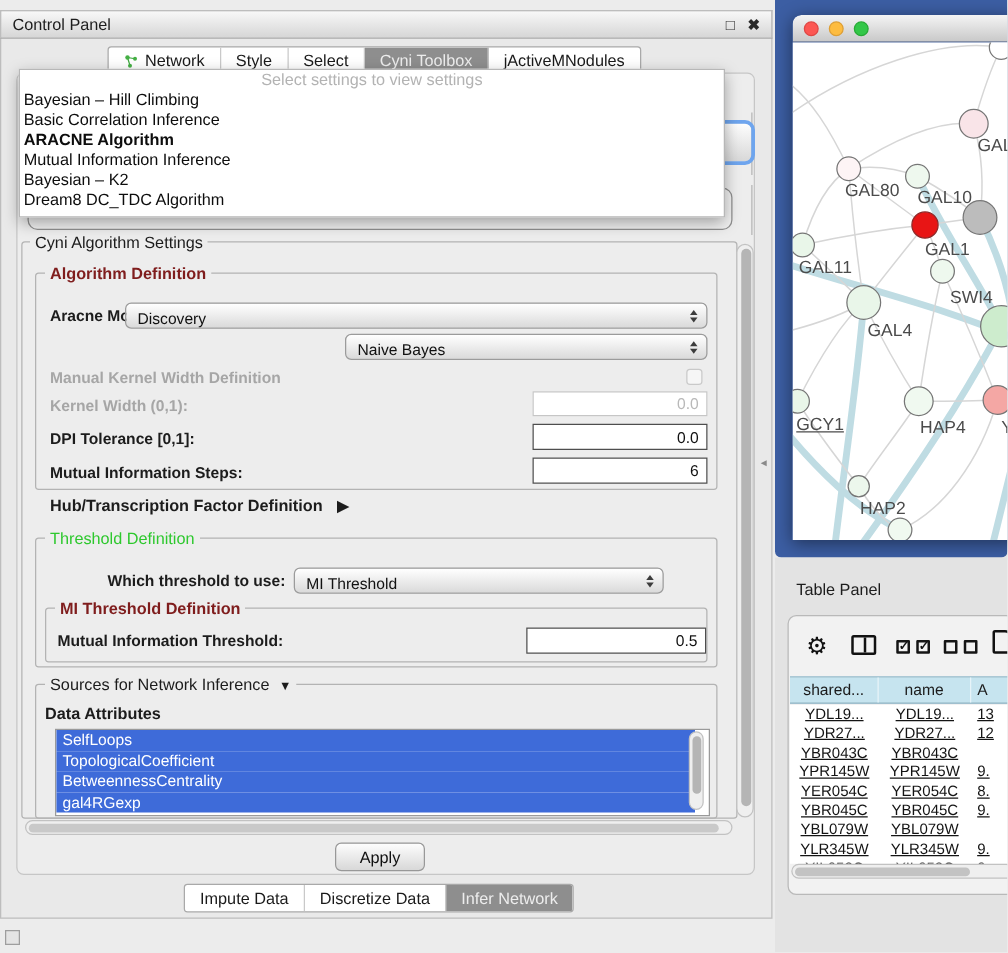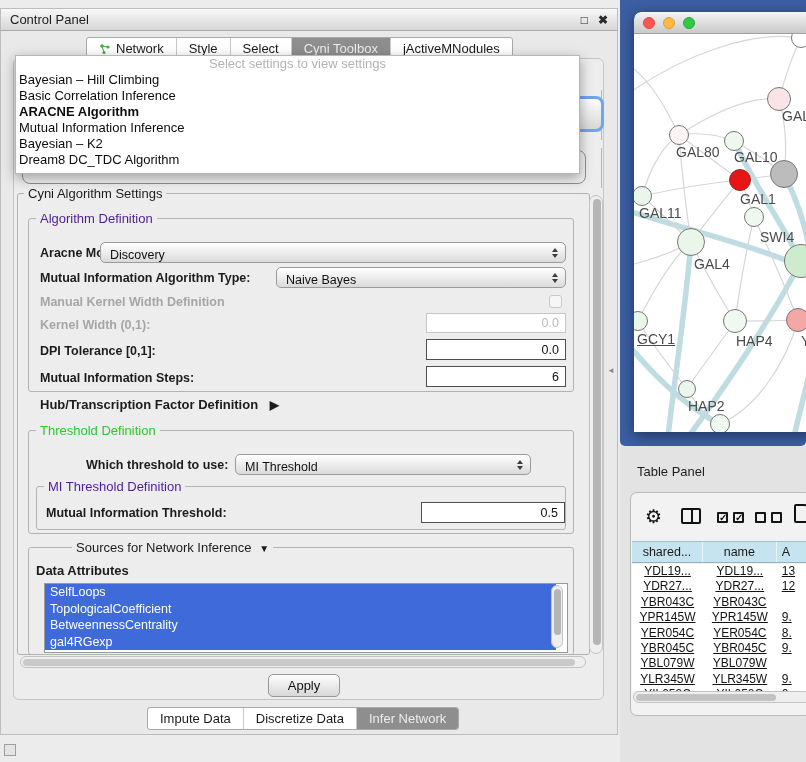--- a/index.html
+++ b/index.html
@@ -25,21 +25,21 @@
   .pp-prompt{height:16px;line-height:16px;text-align:center;color:#b3b3b3;font-size:13px;}
   .pp-item{height:16px;line-height:16px;font-size:13px;color:#0d0d0d;padding-left:3px;white-space:nowrap;}
   .pp-item.hl{font-weight:bold;}
   
   .frag-field{left:22px;top:150px;width:562px;height:32px;border:1px solid #8f8f8f;border-radius:8px;background:#f1f1f1;z-index:5;}
   .frag-combo{left:558px;top:96px;width:40px;height:30px;border:3px solid #6ea5ee;border-radius:8px;background:linear-gradient(#fdfdfd,#d8d8d8);z-index:4;}
   .frag-line{width:1px;background:#b5b5b5;z-index:3;}
   
   .gbox{border:1px solid #b3b3b3;border-radius:3px;}
   .gtitle{font-size:13px;background:#ededed;padding:0 4px;white-space:nowrap;color:#1c1c1c;}
-  .gtitle.blue{color:#4c1d95;}
+  .gtitle.blue{color:#7f1d1d;font-weight:bold;}
   .gtitle.green{color:#2ec82e;}
   .lbl{font-size:12.5px;font-weight:bold;color:#1c1c1c;white-space:nowrap;}
   .lbl.dis{color:#a6a6a6;}
   .combo{background:linear-gradient(#ffffff,#dadada);border:1px solid #9b9b9b;border-radius:5px;
     display:flex;align-items:flex-end;font-size:12.5px;color:#111;padding-left:9px;box-sizing:border-box;}
   .sp{position:absolute;right:7px;top:50%;transform:translateY(-50%);display:flex;flex-direction:column;gap:2px;align-items:center;}
   .sp i{display:block;width:0;height:0;border-left:3.5px solid transparent;border-right:3.5px solid transparent;}
   .sp .up{border-bottom:4px solid #3c3c3c;}
   .sp .dn{border-top:4px solid #3c3c3c;}
   .tfield{background:#fff;border:1px solid #4e4e4e;font-size:12.5px;color:#111;
@@ -148,21 +148,20 @@
 
   <div class="abs lbl" style="left:40px;top:246px;">Aracne Mode:</div>
   <div class="abs combo" style="left:100px;top:242px;width:466px;height:21px;">
     <span>Discovery</span>
     <span class="sp">
         <i class="up"></i>
         <i class="dn"></i>
       </span>
   </div>
 
-  <div class="abs lbl" style="left:40px;top:271px;">Mutual Information Algorithm Type:</div>
   <div class="abs combo" style="left:276px;top:267px;width:290px;height:21px;">
     <span>Naive Bayes</span>
     <span class="sp">
         <i class="up"></i>
         <i class="dn"></i>
       </span>
   </div>
 
   <div class="abs lbl dis" style="left:40px;top:295px;">Manual Kernel Width Definition</div>
   <div class="abs chk" style="left:549px;top:295px;"></div>
@@ -200,21 +199,21 @@
   </div>
 
   <div class="abs gbox" style="left:36px;top:486px;width:528px;height:42px;"></div>
   <div class="abs gtitle blue" style="left:44px;top:479px;">MI Threshold Definition</div>
   <div class="abs lbl" style="left:46px;top:506px;">Mutual Information Threshold:</div>
   <div class="abs tfield" style="left:421px;top:502px;width:144px;height:21px;">
     <span>0.5</span>
   </div>
 
   <div class="abs gbox" style="left:28px;top:547px;width:544px;height:106px;"></div>
-  <div class="abs gtitle" style="left:36px;top:540px;margin-left:36px;">
+  <div class="abs gtitle" style="left:36px;top:540px;">
     <span>Sources for Network Inference</span>
     <span style="font-size:10px;margin-left:4px;">▼</span>
   </div>
   <div class="abs lbl" style="left:36px;top:563px;font-size:13px;">Data Attributes</div>
 
   <div class="abs listbox" style="left:44px;top:583px;width:522px;height:68px;">
     <div class="li">SelfLoops</div>
     <div class="li">TopologicalCoefficient</div>
     <div class="li">BetweennessCentrality</div>
     <div class="li">gal4RGexp</div>

